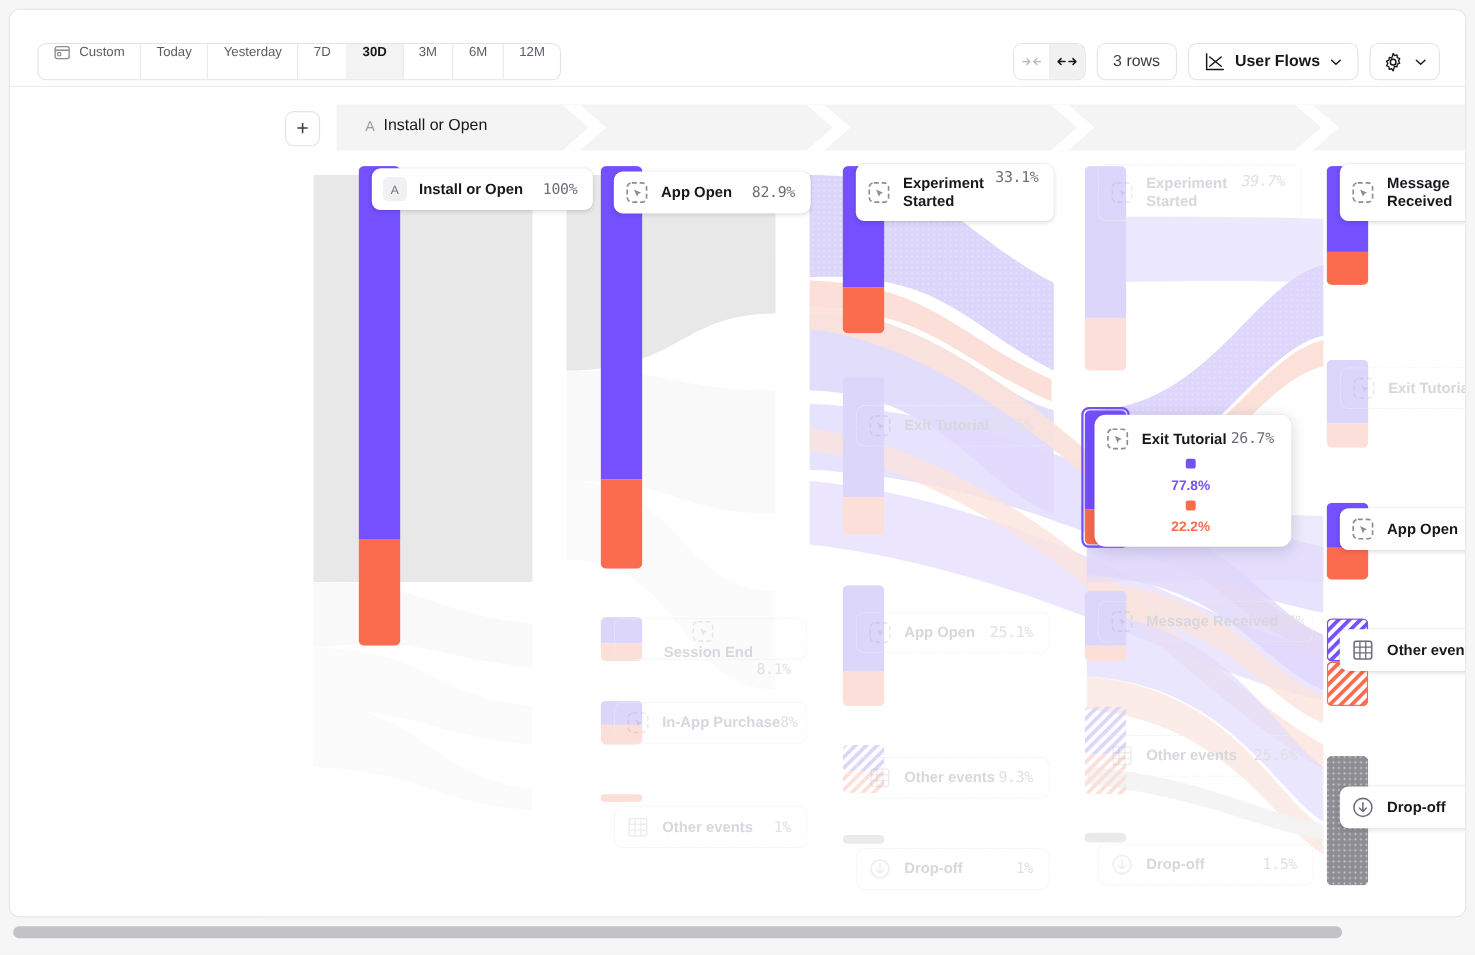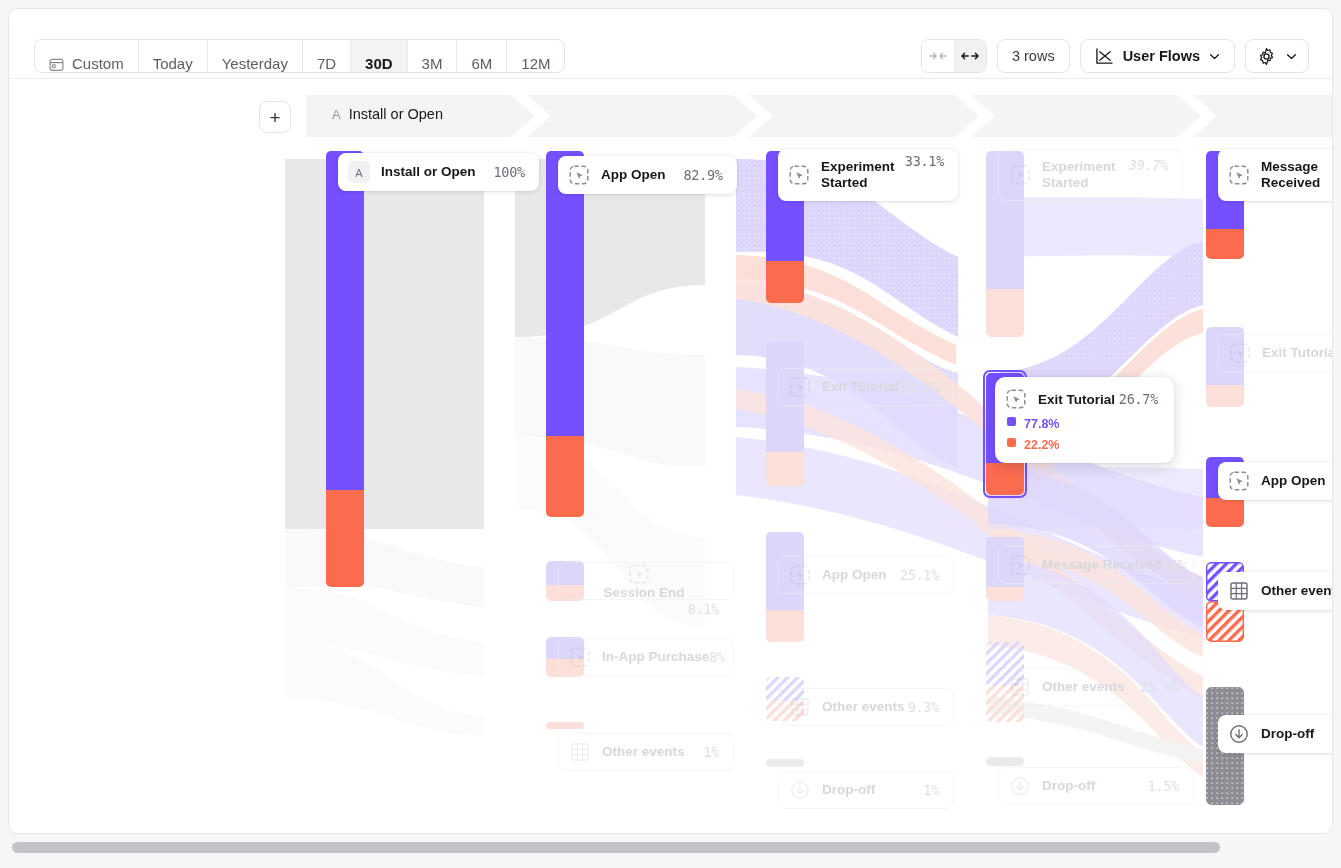--- a/index.html
+++ b/index.html
@@ -34,23 +34,23 @@
   .seg {
     position: absolute; left: 25px; top: 30px;
     display: flex; align-items: stretch;
     height: 34px;
     border: 1px solid #e4e4e7;
     border-radius: 8px;
     overflow: hidden;
     background: #fff;
   }
   .seg-item {
-    display: flex; align-items: flex-end; gap: 8px;
+    display: flex; align-items: flex-start; gap: 8px;
     padding: 0 14px;
-    font-size: 15px; color: #5c5c66;
+    font-size: 12px; color: #5c5c66;
     border-right: 1px solid #e9e9ec;
     cursor: pointer;
     white-space: nowrap;
   }
   .seg-item:last-child { border-right: none; }
   .seg-item.active { background: #f3f3f4; color: #17171c; font-weight: 700; }
 
   .cal-ic { width: 15px; height: 15px; display:block; }
 
   .tb-right { position: absolute; right: 23px; top: 30px; display: flex; gap: 10px; align-items: stretch; }
@@ -141,21 +141,21 @@
   .tooltip {
     position: absolute;
     background: #fff; border-radius: 10px;
     box-shadow: 0 3px 14px rgba(20,20,45,.17), 0 0 0 .5px rgba(20,20,45,.05);
     padding: 11px 16px 11px 10px;
   }
   .tt-head { display: flex; align-items: center; }
   .tt-head .ic { width: 22px; height: 22px; margin-right: 11px; }
   .tt-head .nm { font-size: 13.5px; font-weight: 700; color: #17171c; }
   .tt-head .pct { font-size: 13.5px; color: #6d6d78; font-family: "DejaVu Sans Mono", monospace; margin-left: 22px; letter-spacing: -.3px; }
-  .tt-row { display: flex; align-items: flex-start; gap: 8px; margin-top: 7px; padding-left: 2px; }
+  .tt-row { display: flex; align-items: center; gap: 8px; margin-top: 7px; padding-left: 2px; flex-direction: column; }
   .tt-dot { width: 9px; height: 9px; border-radius: 2px; }
   .tt-val { font-size: 12.5px; font-weight: 700; }
 
   .selring { position: absolute; border-radius: 7px; border: 2px solid #7550ff; }
 
   
   .hscroll {
     position: absolute; left: 8px; bottom: 14px;
     width: 1325px; height: 12px;
   }

